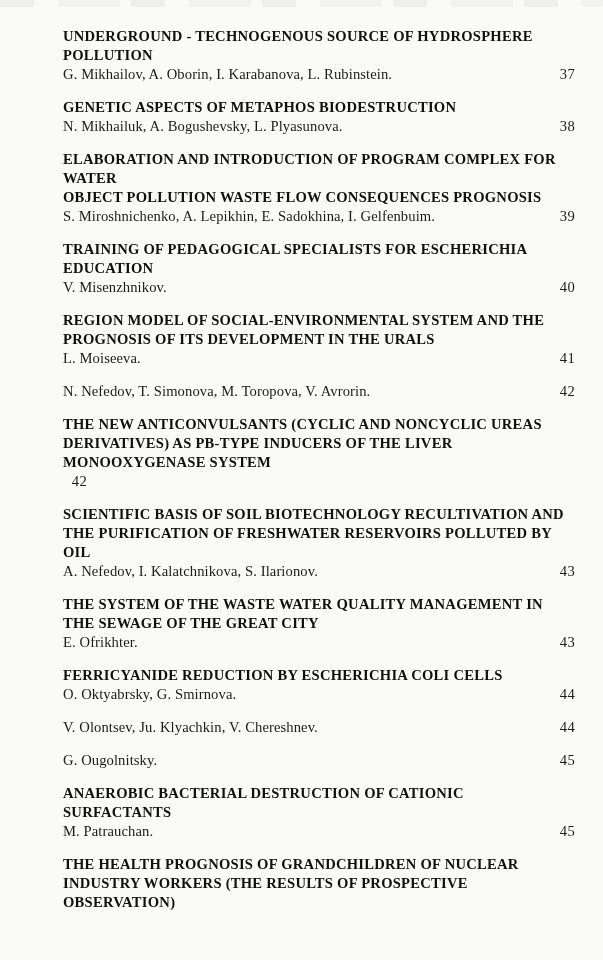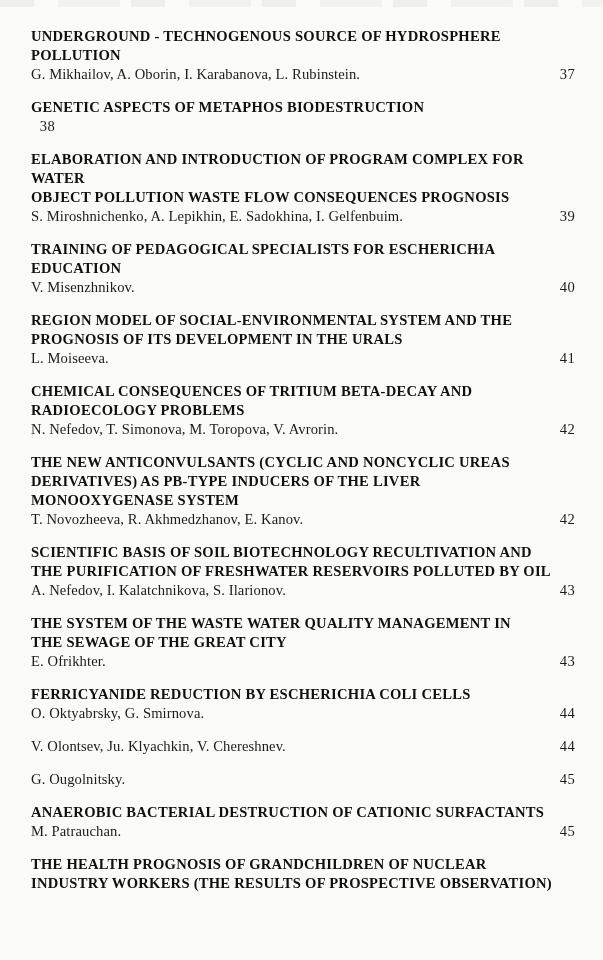--- a/index.html
+++ b/index.html
@@ -31,20 +31,21 @@
       rgba(40,40,40,0.00) 120px, rgba(40,40,40,0.00) 131px
     );
     opacity: 0.55;
   }
   .toc-list {
     position: relative;
     padding: 27px 28px 0 31px;
   }
   .toc-entry {
     margin-bottom: 14px;
+    margin-left: 32px;
   }
   .toc-entry-title {
     font-weight: bold;
     font-size: 14.6px;
     line-height: 19px;
     letter-spacing: 0.25px;
     white-space: pre-line;
     max-width: 522px;
     color: #101010;
   }
@@ -84,20 +85,21 @@
     <div class="toc-entry-title">UNDERGROUND - TECHNOGENOUS SOURCE OF HYDROSPHERE POLLUTION</div>
     <div class="toc-entry-meta">
       <span class="toc-entry-authors">G. Mikhailov, A. Oborin, I. Karabanova, L. Rubinstein.</span>
       <span class="toc-entry-page">37</span>
     </div>
   </div>
 
   <div class="toc-entry">
     <div class="toc-entry-title">GENETIC ASPECTS OF METAPHOS BIODESTRUCTION</div>
     <div class="toc-entry-meta">
+      <span class="toc-entry-authors">N. Mikhailuk, A. Bogushevsky, L. Plyasunova.</span>
       <span class="toc-entry-page">38</span>
     </div>
   </div>
 
   <div class="toc-entry">
     <div class="toc-entry-title">ELABORATION AND INTRODUCTION OF PROGRAM COMPLEX FOR WATER
 OBJECT POLLUTION WASTE FLOW CONSEQUENCES PROGNOSIS</div>
     <div class="toc-entry-meta">
       <span class="toc-entry-authors">S. Miroshnichenko, A. Lepikhin, E. Sadokhina, I. Gelfenbuim.</span>
       <span class="toc-entry-page">39</span>
@@ -116,34 +118,31 @@
   <div class="toc-entry">
     <div class="toc-entry-title">REGION MODEL OF SOCIAL-ENVIRONMENTAL SYSTEM AND THE
 PROGNOSIS OF ITS DEVELOPMENT IN THE URALS</div>
     <div class="toc-entry-meta">
       <span class="toc-entry-authors">L. Moiseeva.</span>
       <span class="toc-entry-page">41</span>
     </div>
   </div>
 
   <div class="toc-entry">
-    <div class="toc-entry-title">CHEMICAL CONSEQUENCES OF TRITIUM BETA-DECAY AND
-RADIOECOLOGY PROBLEMS</div>
     <div class="toc-entry-meta">
       <span class="toc-entry-authors">N. Nefedov, T. Simonova, M. Toropova, V. Avrorin.</span>
       <span class="toc-entry-page">42</span>
     </div>
   </div>
 
   <div class="toc-entry">
     <div class="toc-entry-title">THE NEW ANTICONVULSANTS (CYCLIC AND NONCYCLIC UREAS
 DERIVATIVES) AS PB-TYPE INDUCERS OF THE LIVER
 MONOOXYGENASE SYSTEM</div>
     <div class="toc-entry-meta">
-      <span class="toc-entry-authors">T. Novozheeva, R. Akhmedzhanov, E. Kanov.</span>
       <span class="toc-entry-page">42</span>
     </div>
   </div>
 
   <div class="toc-entry">
     <div class="toc-entry-title">SCIENTIFIC BASIS OF SOIL BIOTECHNOLOGY RECULTIVATION AND
 THE PURIFICATION OF FRESHWATER RESERVOIRS POLLUTED BY OIL</div>
     <div class="toc-entry-meta">
       <span class="toc-entry-authors">A. Nefedov, I. Kalatchnikova, S. Ilarionov.</span>
       <span class="toc-entry-page">43</span>

